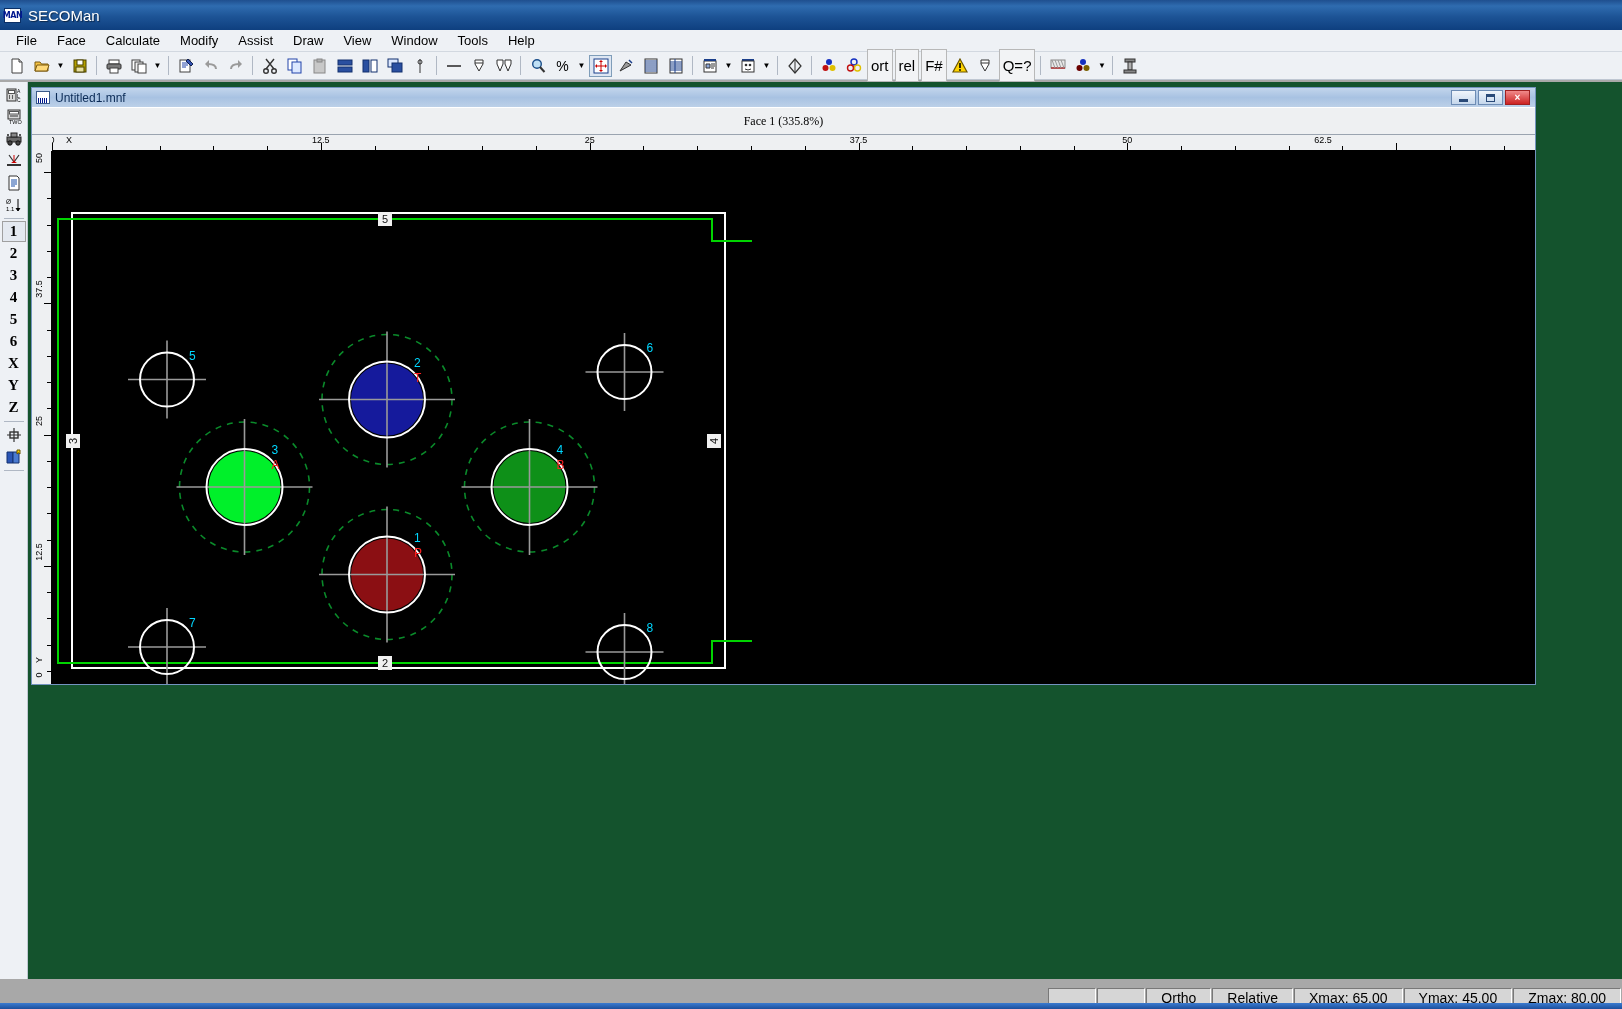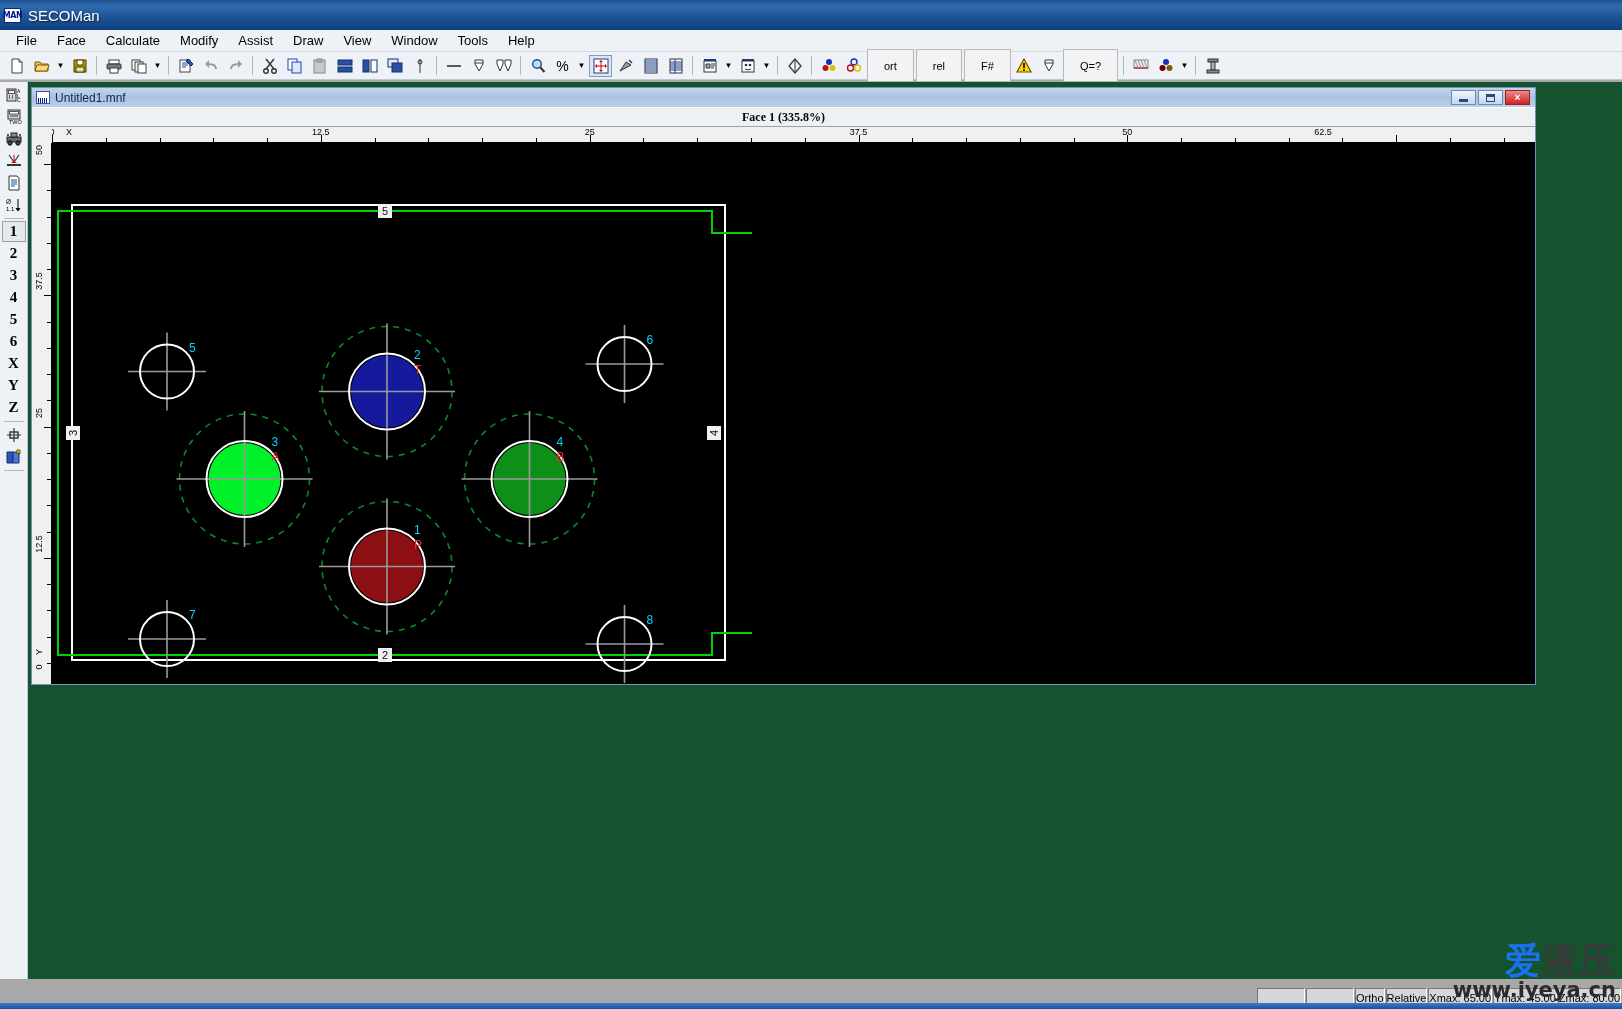--- a/index.html
+++ b/index.html
@@ -64,23 +64,23 @@
     position: relative;
   }
   .tb-btn.pressed { border: 1px solid #7f9db9; background: #dde6f2; }
   .tb-sep { width: 1px; height: 19px; background: #b0b8c4; margin: 0 4px; }
   .tb-arrow {
     width: 13px; height: 22px;
     display: flex; align-items: center; justify-content: center;
     font-size: 8px; color: #000;
   }
   .tb-text {
-    font-size: 11px; color: #000;
+    font-size: 15px; color: #000;
     border: 1px solid #b8b8b8;
-    padding: 1px 16px;
+    padding: 1px 3px;
     height: 33px;
     display: flex; align-items: center;
     margin: 0 1px; background: #f2f3f5;
   }
 
   
   #left-toolbar {
     position: absolute;
     left: 0; top: 82px;
     width: 28px; bottom: 30px;
@@ -146,26 +146,26 @@
     background: linear-gradient(to bottom, #f08a8a, #cc2222);
     border-color: #9e2020;
     color: #fff; font-size: 10px; font-weight: bold;
   }
   #doc-winbtns { position: absolute; right: 3px; top: 2px; display: flex; }
   .glyph-min { width: 9px; height: 3px; background: #2a4a78; margin-top: 6px; }
   .glyph-max { width: 9px; height: 8px; border: 1px solid #2a4a78; border-top-width: 3px; }
 
   
   #face-header {
-    height: 20px;
+    height: 28px;
     background: #eef0f2;
     border-top: 1px solid #fff;
     border-bottom: 1px solid #9aa4b0;
     display: flex; align-items: center; justify-content: center;
-    font-size: 12px; font-weight: bold; color: #000;
+    font-size: 12px; font-weight: normal; color: #000;
     font-family: "Liberation Serif", serif;
     position: relative;
   }
 
   
   #doc-body { flex: 1; position: relative; background: #eef0f2; }
 
   #ruler-h {
     position: absolute; left: 20px; top: 0; right: 0; height: 16px;
     background: #eef0f2;
@@ -218,23 +218,23 @@
     background: #a8a8a8;
     display: flex; align-items: flex-end;
   }
   #status-fields {
     position: absolute; right: 0; bottom: 1px;
     display: flex; height: 20px; align-items: stretch;
   }
   .sf {
     border: 1px solid; border-color: #787878 #ffffff #ffffff #787878;
     background: #d6d6d6;
-    font-size: 11px; color: #000;
+    font-size: 14px; color: #000;
     display: flex; align-items: center;
-    padding: 0 0;
+    padding: 0 14px;
     margin-right: 1px;
   }
   .sf.blank-a { width: 48px; }
   .sf.blank-b { width: 48px; }
 
   
   #watermark {
     position: absolute; right: 6px; bottom: 8px;
     pointer-events: none;
     text-align: right;
@@ -802,19 +802,15 @@
 <div id="statusbar">
   <div id="status-fields">
     <div class="sf blank-a"></div>
     <div class="sf blank-b"></div>
     <div class="sf">Ortho</div>
     <div class="sf">Relative</div>
     <div class="sf">Xmax: 65.00</div>
     <div class="sf">Ymax: 45.00</div>
     <div class="sf">Zmax: 80.00</div>
   </div>
-  <div id="watermark">
-    <div id="wm-cn"><span class="b">爱</span><span class="d">液压</span></div>
-    <div id="wm-url">www.iyeya.cn</div>
-  </div>
 </div>
 
 <div id="bottom-strip"></div>
 
 </body></html>

